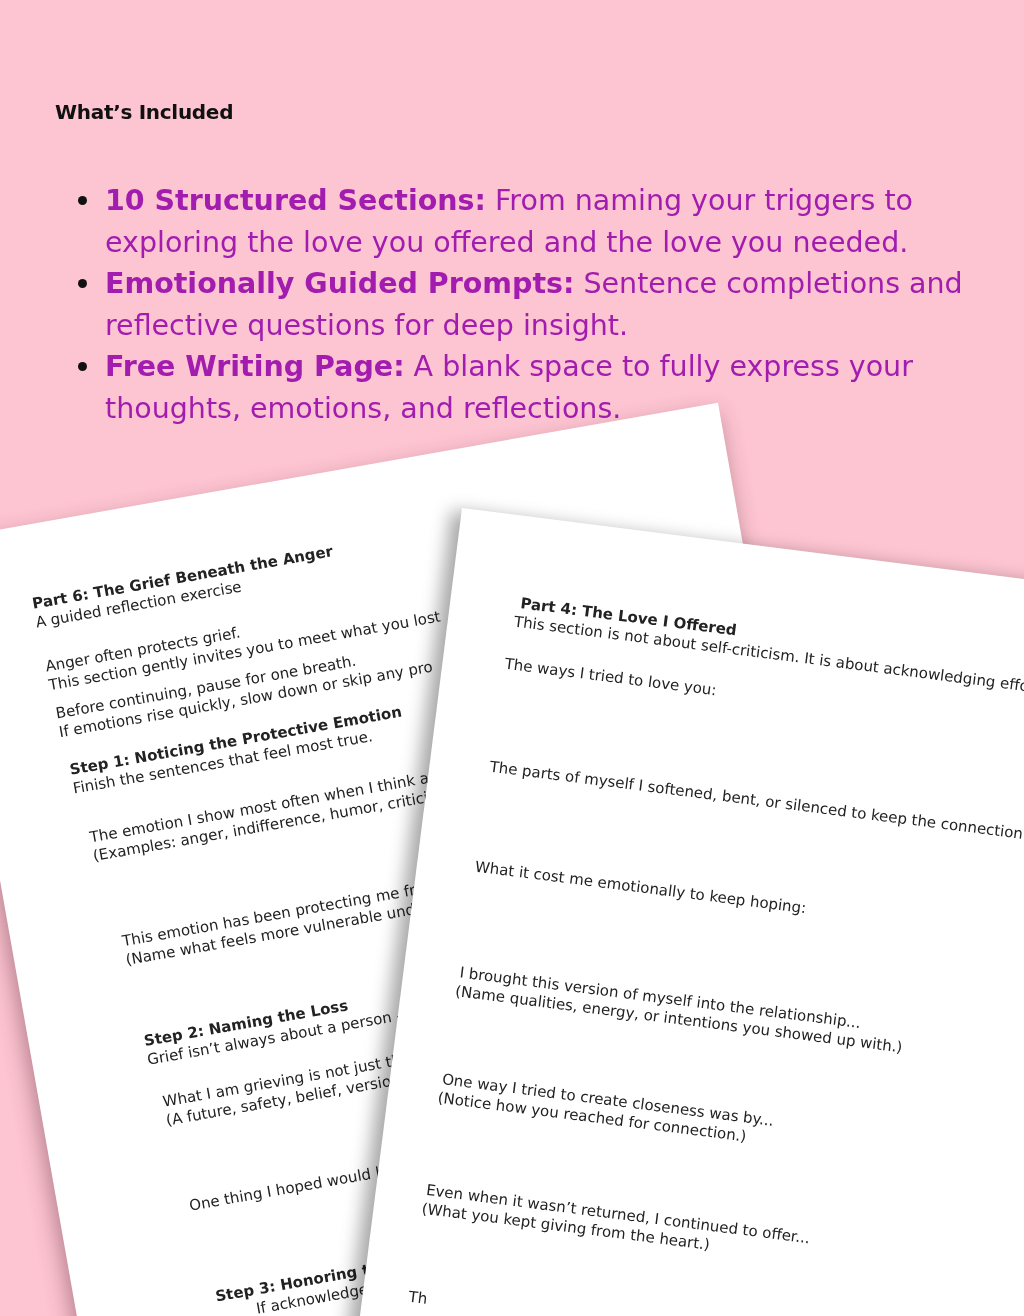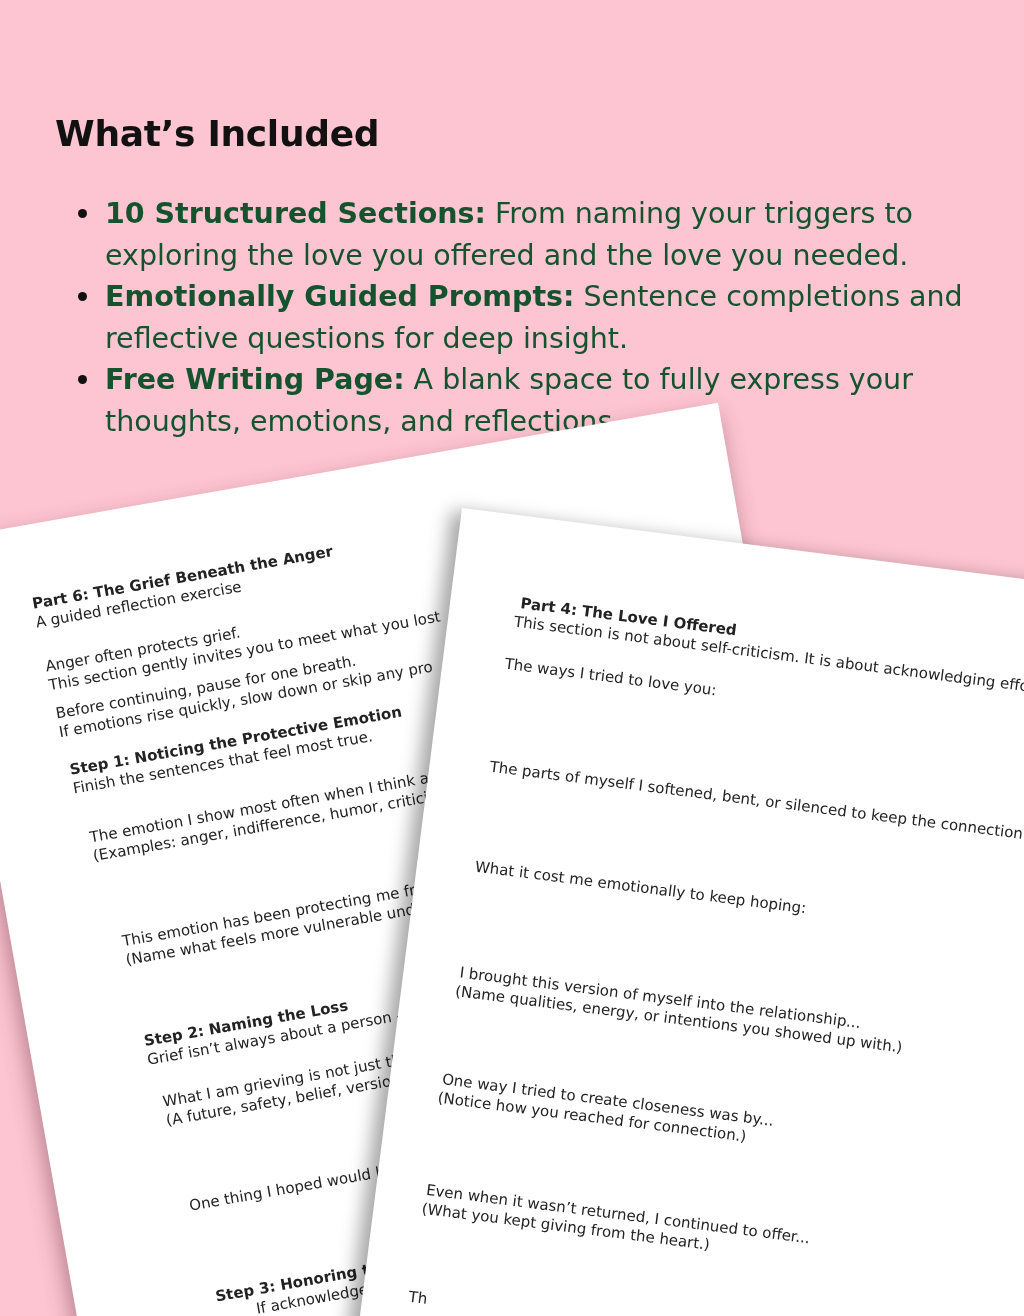--- a/index.html
+++ b/index.html
@@ -2,29 +2,29 @@
 <html><head>
 <meta charset="utf-8">
 <style>
   html, body { margin: 0; padding: 0; }
   body {
     width: 1024px; height: 1316px; overflow: hidden; position: relative;
     background: #fdc4d1;
     font-family: "Liberation Sans", sans-serif;
   }
   .headline {
-    position: absolute; left: 55px; top: 113px;
+    position: absolute; left: 55px; top: 100px;
     font-family: "DejaVu Sans", sans-serif; font-weight: bold;
-    font-size: 36px; color: #111; letter-spacing: -0.3px;
+    font-size: 20px; color: #111; letter-spacing: -0.3px;
   }
   ul.features {
-    position: absolute; left: 70px; top: 193px; width: 900px;
+    position: absolute; left: 70px; top: 180px; width: 900px;
     margin: 0; padding: 0 0 0 35px;
     font-family: "DejaVu Sans", sans-serif;
-    font-size: 28.5px; line-height: 41.5px; color: #14532d;
+    font-size: 28.5px; line-height: 41.5px; color: #a21caf;
   }
   ul.features li { margin: 0; padding: 0; list-style: none; position: relative; }
   ul.features li::before {
     content: ""; position: absolute; left: -27px; top: 16px;
     width: 9px; height: 9px; border-radius: 50%; background: #111;
   }
   ul.features li b { font-weight: bold; }
 
   .page {
     position: absolute; background: #fff;

